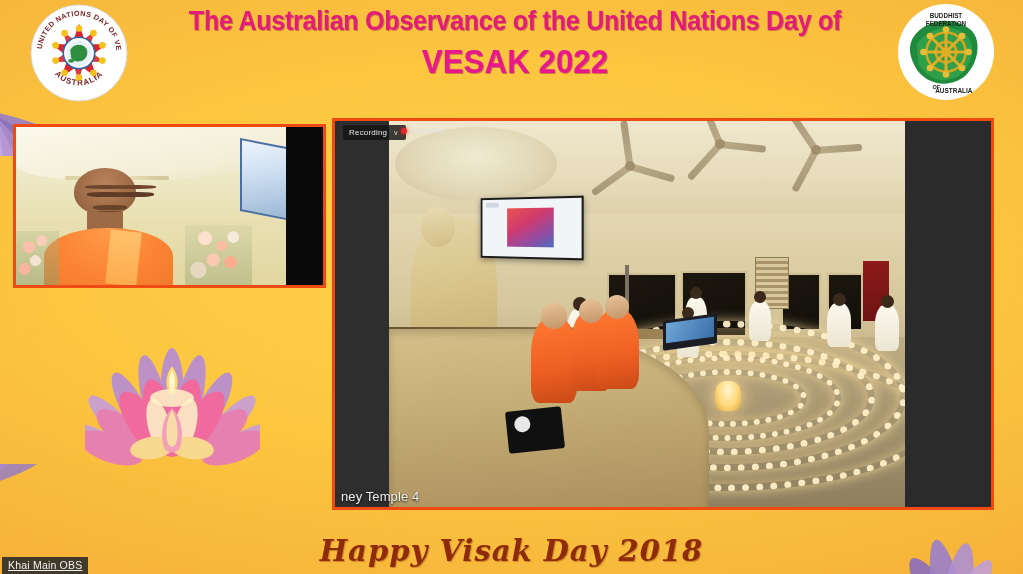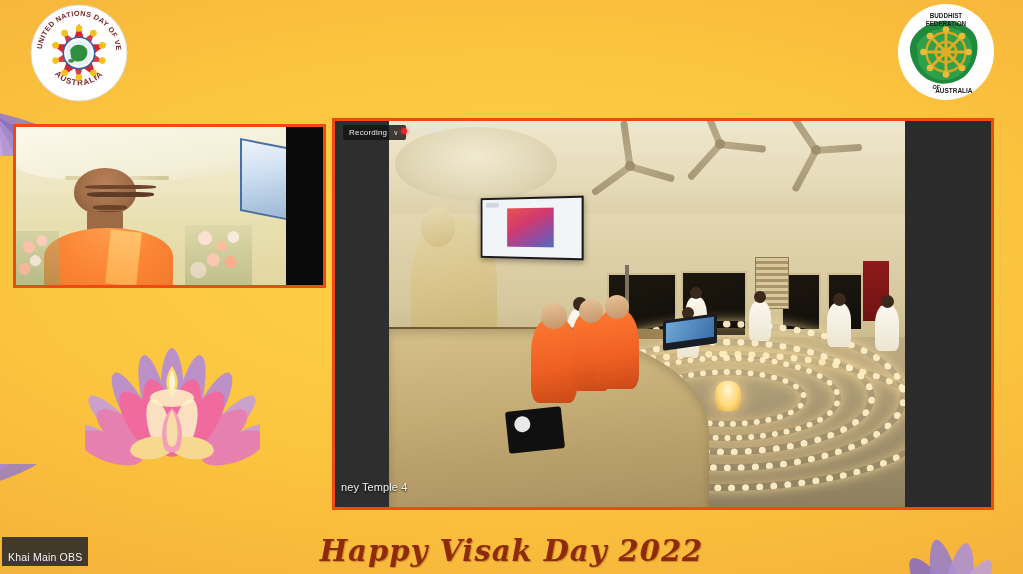--- a/index.html
+++ b/index.html
@@ -363,22 +363,22 @@
   .rec-chip {
     position: absolute; left: 66px; top: 5px;
     display: flex; align-items: center; gap: 4px;
     color: #e2e2e2; font-size: 8px;
   }
   .rec-dot {
     width: 6px; height: 6px; border-radius: 50%; background: #e8262b;
     box-shadow: 0 0 4px rgba(232,38,43,.9);
   }
   .stream-label {
-    position: absolute; left: 6px; bottom: 14px;
-    color: #f0f0f0; font-size: 11px;
+    position: absolute; left: 6px; bottom: 3px;
+    color: #f0f0f0; font-size: 13px;
     text-shadow: 0 1px 2px rgba(0,0,0,.9);
     letter-spacing: .1px;
   }
 
   
   .lotus-graphic {
     position: absolute;
     left: 85px; top: 348px; width: 175px; height: 140px;
   }
 
@@ -389,26 +389,27 @@
     text-align: center;
     font-family: "DejaVu Serif", serif;
     font-style: italic;
     font-weight: bold;
     font-size: 29px;
     color: #8e2b0b;
     text-shadow: 1px 1px 1px rgba(120,40,10,.35);
     letter-spacing: 1px;
   }
   .obs-label {
-    position: absolute; left: 2px; bottom: 8px;
+    position: absolute; left: 2px; bottom: 0;
     background: rgba(40,40,40,.88);
     color: #f2f2f2;
     font-size: 10.5px;
-    padding: 14px 6px 3px 6px;
+    padding: 2px 6px 3px 6px;
     letter-spacing: .2px;
+    text-decoration: underline;
   }
 </style>
 </head>
 <body>
 
 <div id="stage">
 
   <svg class="corner-fan fan-tl" viewBox="0 0 150 190">
     <g transform="translate(10,160)">
       <g fill="#9a7fc4" opacity=".92">
@@ -506,20 +507,24 @@
           <circle cx="-23.8" cy="-7.7" r="3.4"></circle>
             <circle cx="-14.7" cy="-20.2" r="3.4"></circle>
         </g>
         <circle r="16" fill="#ffffff" stroke="#2f63a8" stroke-width="1.6"></circle>
         <circle r="13" fill="#e8f0f8"></circle>
         <path d="M-9,-3 C-6,-9 2,-10 6,-6 C10,-3 9,4 5,7 C1,10 -5,9 -8,5 Z" fill="#2f8f3e"></path>
         <ellipse cx="-8" cy="8" rx="3" ry="2" fill="#2f8f3e"></ellipse>
       </g>
     </svg>
 
+    <div class="title-block">
+      <div class="title-line1">The Australian Observance of the United Nations Day of</div>
+      <div class="title-line2">VESAK 2022</div>
+    </div>
 
     <svg class="logo logo-right" viewBox="0 0 100 100">
       <circle cx="50" cy="50" r="49" fill="#ffffff"></circle>
       <g transform="translate(50,50)">
         <path d="M-34,-14 C-22,-34 8,-38 26,-22 C36,-12 34,10 20,24 C4,38 -22,34 -32,14 C-38,2 -38,-6 -34,-14 Z" fill="#1f8a3c"></path>
         <path d="M-30,-8 C-18,-26 8,-30 22,-16 C30,-6 28,10 16,22 C2,34 -18,30 -28,12 Z" fill="#2f9f4a"></path>
         <g stroke="#d9a520" stroke-width="2.6" fill="none">
           <circle r="20"></circle>
             <circle r="10.5"></circle>
         </g>
@@ -708,16 +713,16 @@
 
       <path d="M0,-44 C10,-34 12,-18 8,-4 C4,2 -4,2 -8,-4 C-12,-18 -10,-34 0,-44 Z" fill="#f1a0b8"></path>
       <path d="M0,-42 C6,-32 7,-18 4,-8 C1,-4 -1,-4 -4,-8 C-7,-18 -6,-32 0,-42 Z" fill="#f8dba6"></path>
 
       <path d="M0,-86 C7,-76 8,-64 0,-56 C-8,-64 -7,-76 0,-86 Z" fill="#ffd86a"></path>
       <path d="M0,-82 C4,-74 4,-65 0,-60 C-4,-65 -4,-74 0,-82 Z" fill="#fff6d2"></path>
       <ellipse cx="0" cy="-54" rx="22" ry="9" fill="#fff2c4" opacity=".85"></ellipse>
     </g>
   </svg>
 
-  <div class="footer-script">Happy Visak Day 2022</div>
+  <div class="footer-script">Happy Visak Day 2018</div>
   <div class="obs-label">Khai Main OBS</div>
 
 </div>
 
 </body></html>

